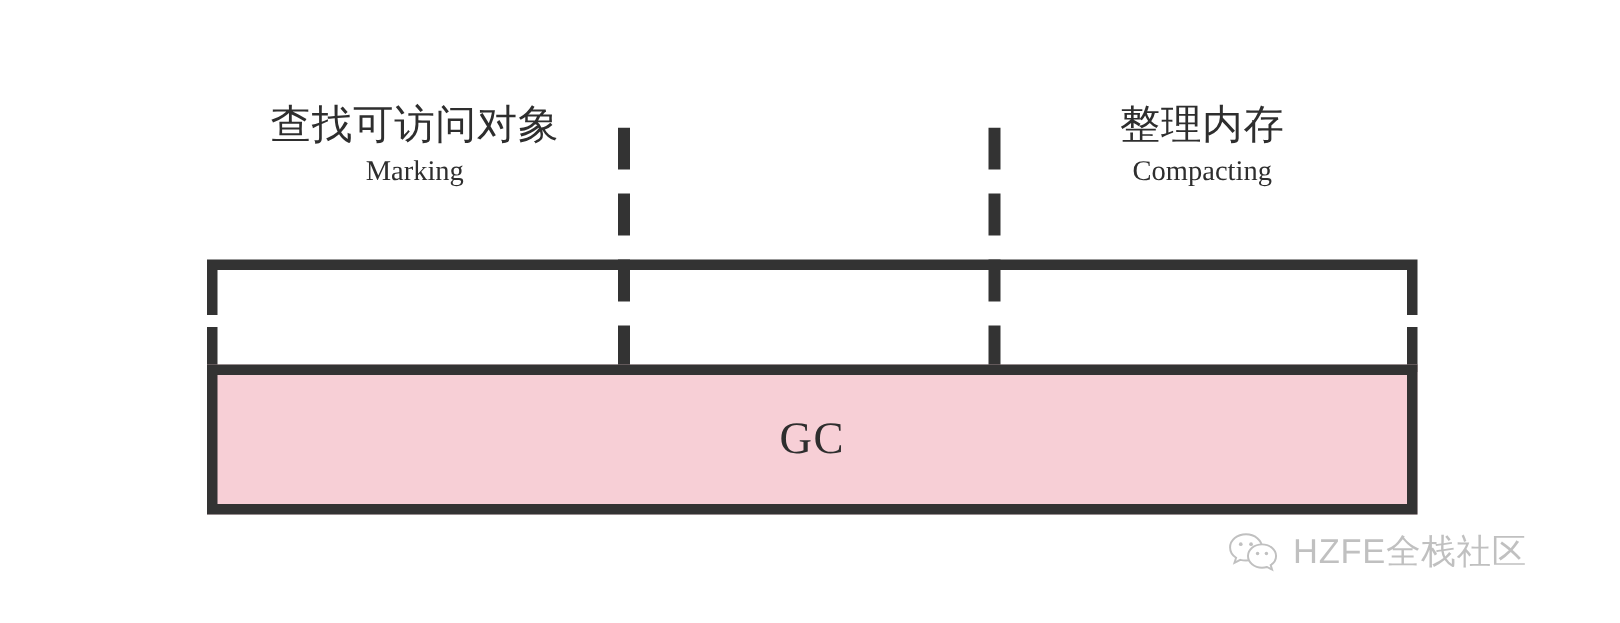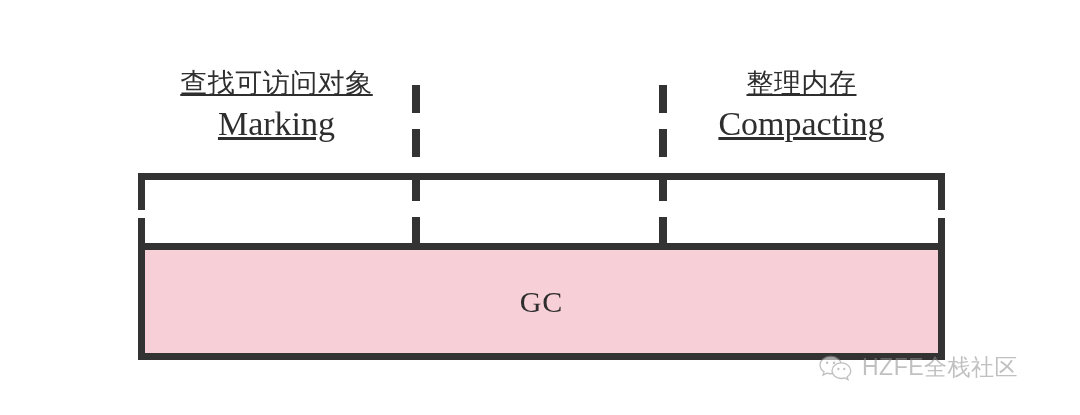--- a/index.html
+++ b/index.html
@@ -21,30 +21,29 @@
   }
 
   
   .phase-label {
     position: absolute;
     top: 68px;
     text-align: center;
     color: #2e2e2e;
     line-height: 1.18;
     user-select: none;
-    text-decoration: underline;
   }
   .phase-label .cn {
     display: block;
     font-size: 27px;
     letter-spacing: 0.5px;
   }
   .phase-label .en {
     display: block;
-    font-size: 34px;
+    font-size: 19px;
     margin-top: 4px;
   }
 
   .phase-1 { left: 138px;  width: 277px; }
   .phase-2 { left: 419px;  width: 243px; }
   .phase-3 { left: 662px;  width: 279px; }
 
   
   .bracket-top {
     position: absolute;
@@ -79,21 +78,21 @@
   }
   .divider.d1 { left: 412px; }
   .divider.d2 { left: 659px; }
 
   
   .gc-block {
     position: absolute;
     left: 138px;
     top: 243px;
     width: 807px;
-    height: 117px;
+    height: 100px;
     background: #f7cfd6;
     border: 7px solid #333333;
     box-sizing: border-box;
     display: flex;
     align-items: center;
     justify-content: center;
   }
   .gc-label {
     font-size: 30px;
     color: #2e2e2e;

